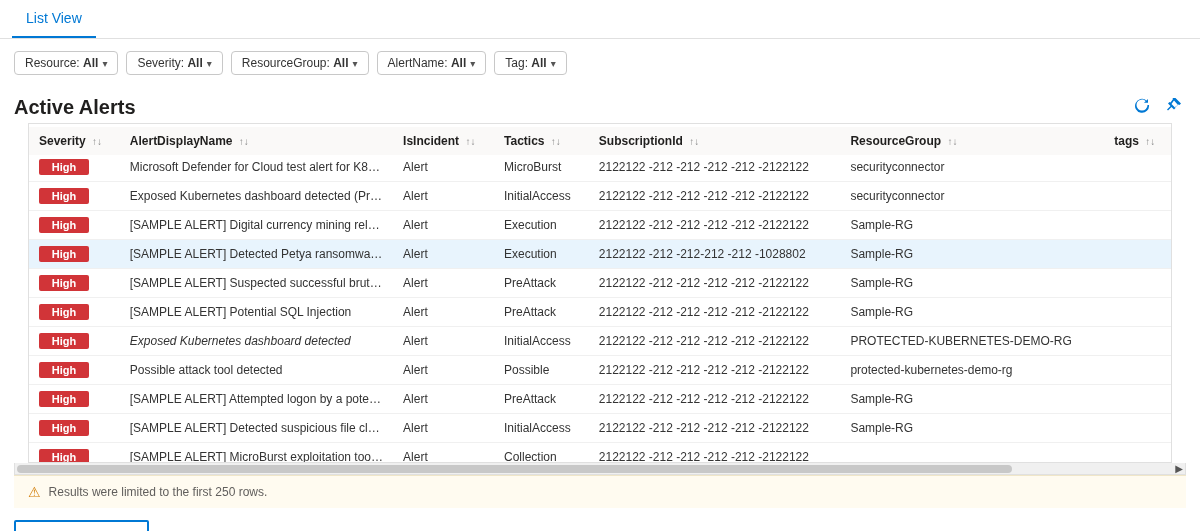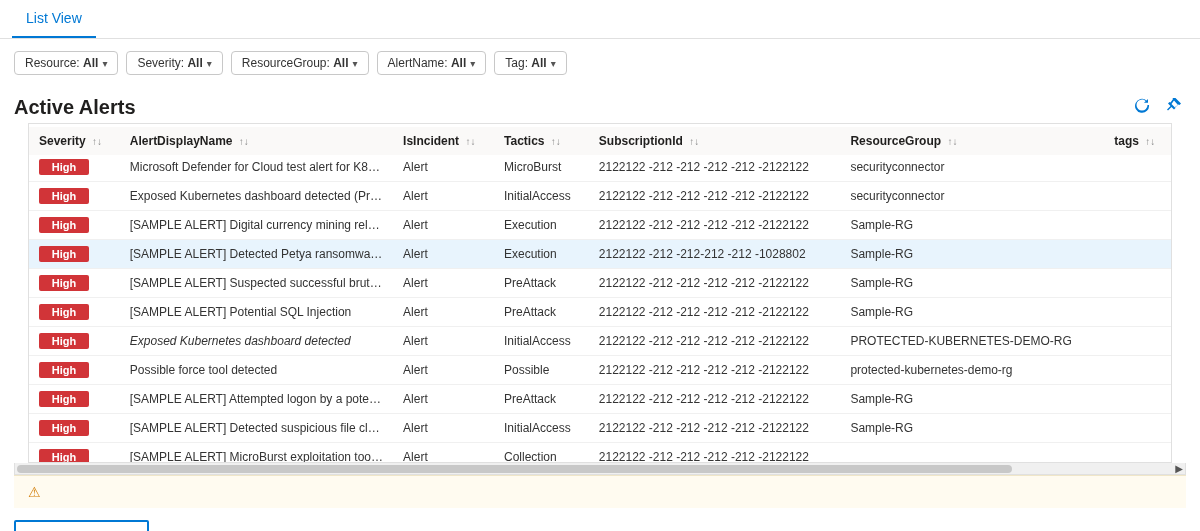--- a/index.html
+++ b/index.html
@@ -192,21 +192,21 @@
             <td><span class="severity-badge">High</span></td>
             <td style="max-width:250px; overflow:hidden; text-overflow:ellipsis; white-space:nowrap;font-style:italic;">Exposed Kubernetes dashboard detected</td>
             <td>Alert</td>
             <td>InitialAccess</td>
             <td style="white-space:nowrap;">2122122 -212 -212 -212 -212 -2122122</td>
             <td>PROTECTED-KUBERNETES-DEMO-RG</td>
             <td></td>
           </tr>
           <tr>
             <td><span class="severity-badge">High</span></td>
-            <td style="max-width:250px; overflow:hidden; text-overflow:ellipsis; white-space:nowrap;">Possible force tool detected</td>
+            <td style="max-width:250px; overflow:hidden; text-overflow:ellipsis; white-space:nowrap;">Possible attack tool detected</td>
             <td>Alert</td>
             <td>Possible</td>
             <td style="white-space:nowrap;">2122122 -212 -212 -212 -212 -2122122</td>
             <td>protected-kubernetes-demo-rg</td>
             <td></td>
           </tr>
           <tr>
             <td><span class="severity-badge">High</span></td>
             <td style="max-width:250px; overflow:hidden; text-overflow:ellipsis; white-space:nowrap;">[SAMPLE ALERT] Attempted logon by a potentially harmf...</td>
             <td>Alert</td>
@@ -238,17 +238,18 @@
   </div>
 </div>
 
 <div class="scrollbar-h" style="margin: 0 14px;">
   <div class="scrollbar-thumb"></div>
   <span class="scroll-arrow">▶</span>
 </div>
 
 <div class="footer-notice" style="margin: 0 14px;">
   <span class="warn-icon">⚠</span>
+  <span>Results were limited to the first 250 rows.</span>
 </div>
 
 <div class="bottom-bar">
   <button class="open-alert-btn">Open Alert View</button>
 </div>
 
 </body></html>

